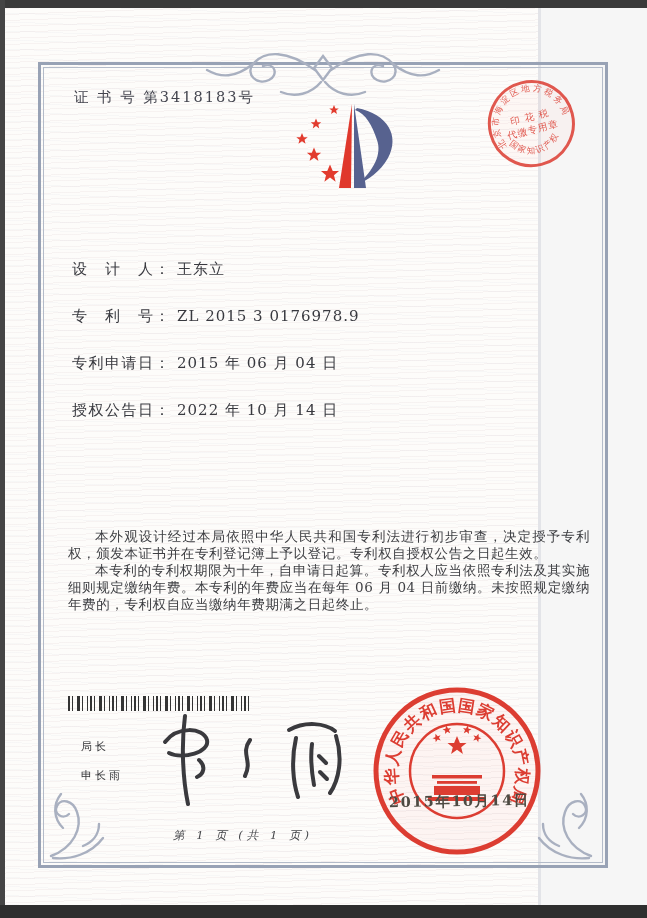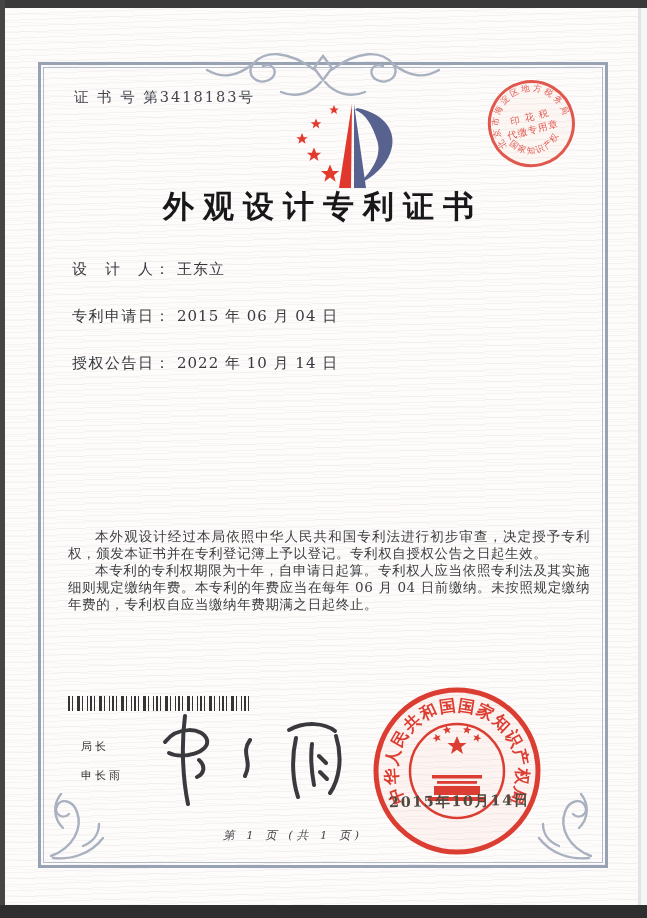--- a/index.html
+++ b/index.html
@@ -7,21 +7,21 @@
     width:647px;height:918px;overflow:hidden;
     background:#f6f6f6;
     font-family:"DejaVu Serif","Liberation Serif",serif;
     position:relative;
   }
   .scan{position:absolute;inset:0;}
   .edge-top{position:absolute;top:0;left:0;right:0;height:8px;background:#3a3a3a;}
   .edge-bottom{position:absolute;bottom:0;left:0;right:0;height:13px;background:#2e2e2e;}
   .edge-left{position:absolute;top:0;bottom:0;left:0;width:5px;background:#454545;}
   .paper{
-    position:absolute;top:8px;left:5px;bottom:13px;width:636px;
+    position:absolute;top:8px;left:5px;bottom:13px;width:536px;
     background:
       repeating-linear-gradient(178deg, rgba(214,192,196,0.16) 0 1px, rgba(255,255,255,0) 1px 6px),
       repeating-linear-gradient(2deg, rgba(196,200,214,0.10) 0 1px, rgba(255,255,255,0) 1px 9px),
       #fdfcfa;
     box-shadow: inset -3px 0 0 #e3e4e8;
   }
   .frame{
     position:absolute;left:33px;top:54px;width:564px;height:800px;
     border:3px solid #98a2b5;
   }
@@ -124,25 +124,27 @@
         <use href="#star5" transform="translate(58,26) scale(0.55)"></use>
         <use href="#star5" transform="translate(44,41) scale(0.6)"></use>
         <use href="#star5" transform="translate(56,57) scale(0.75)"></use>
         <use href="#star5" transform="translate(72,76) scale(0.95)"></use>
       </g>
       <polygon points="94,6 81,90 93,90" fill="#e0382c"></polygon>
       <polygon points="96,6 96,90 108,90" fill="#57628f"></polygon>
       <path d="M 99,10 C 130,16 142,38 130,60 C 122,74 110,82 100,86 C 116,72 124,56 119,42 C 114,27 108,16 97,12 Z" fill="#57628f"></path>
     </svg>
 
-    <div class="title">外观设计专利证书</div>
 
     <div class="fields">
       <div class="field-row">
         <span class="f-label">设　计　人：</span><span class="f-value">王东立</span>
+      </div>
+      <div class="field-row">
+        <span class="f-label">专　利　号：</span><span class="f-value">ZL 2015 3 0176978.9</span>
       </div>
       <div class="field-row">
         <span class="f-label">专利申请日：</span><span class="f-value">2015 年 06 月 04 日</span>
       </div>
       <div class="field-row">
         <span class="f-label">授权公告日：</span><span class="f-value">2022 年 10 月 14 日</span>
       </div>
     </div>
 
     <div class="body-text">

